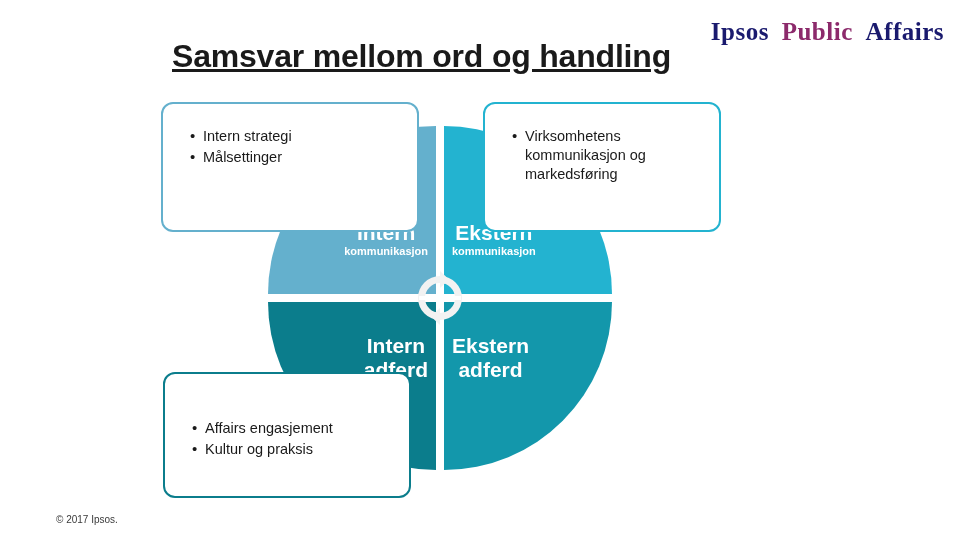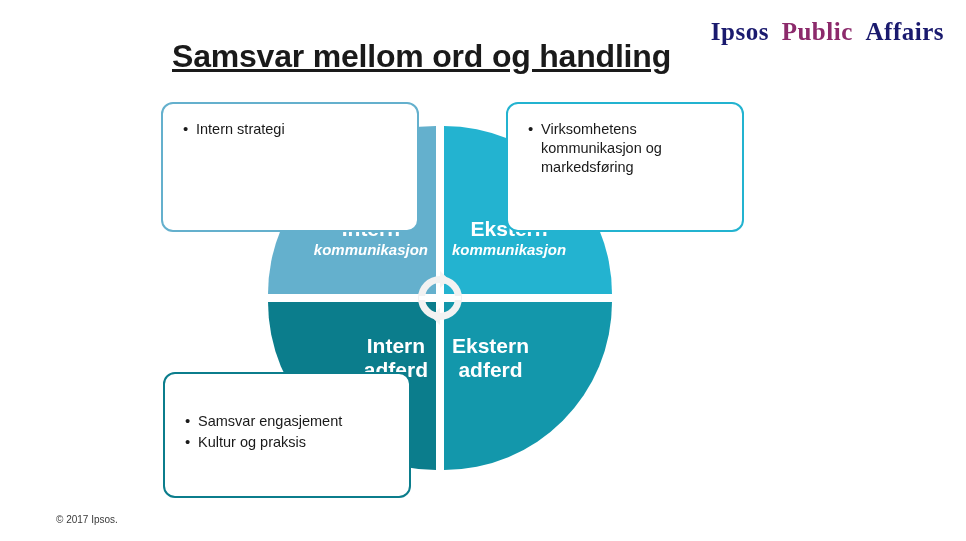--- a/index.html
+++ b/index.html
@@ -89,23 +89,22 @@
     text-align: center;
     line-height: 1.15;
   }
   .quad-label .l1 {
     display: block;
     font-size: 21px;
     font-weight: bold;
   }
   .quad-label .l2 {
     display: block;
-    font-size: 15px;
-    font-weight: bold;
-    font-style: italic;
+    font-size: 11px;
+    font-weight: bold;
   }
   .lbl-tl { right: 8px; bottom: 36px; }
   .lbl-tr { left: 8px; bottom: 36px; }
   .lbl-bl { right: 8px; top: 32px; }
   .lbl-br { left: 8px; top: 32px; }
 
   
   #center-icon {
     position: absolute;
     left: 143px;
@@ -121,21 +120,21 @@
     box-sizing: border-box;
     border: 2px solid;
     border-radius: 12px;
     background: #ffffff;
     padding: 12px 14px 12px 16px;
     font-size: 14.5px;
     color: #1a1a1a;
     line-height: 1.33;
   }
   .box ul {
-    margin: 4px;
+    margin: 11px;
     padding: 0;
     list-style: none;
   }
   .box li {
     position: relative;
     padding-left: 13px;
     margin-bottom: 2px;
   }
   .box li:before {
     content: "\2022";
@@ -144,21 +143,21 @@
     top: -1px;
     font-size: 15px;
     line-height: 1.33;
   }
   #box-tl {
     left: 161px; top: 102px;
     width: 258px; height: 130px;
     border-color: #64b0cd;
   }
   #box-tr {
-    left: 506px; top: 102px;
+    left: 483px; top: 102px;
     width: 238px; height: 130px;
     border-color: #23b3d0;
   }
   #box-bl {
     left: 163px; top: 372px;
     width: 248px; height: 126px;
     border-color: #0b7d8c;
     padding-top: 34px;
   }
   #box-br {
@@ -229,32 +228,33 @@
       <path d="M7 29 A22 22 0 0 1 29 7 L29 14 A15 15 0 0 0 14 29 Z" fill="#f2f2f2"></path>
       <polygon points="29,2 29,19 38,10.5" fill="#f2f2f2"></polygon>
       <polygon points="29,56 29,39 20,47.5" fill="#f2f2f2"></polygon>
       <rect x="8" y="27" width="42" height="4" fill="#ffffff"></rect>
     </svg>
   </div>
 
   <div class="box" id="box-tl">
     <ul>
       <li>Intern strategi</li>
+      <li>Målsettinger</li>
     </ul>
   </div>
 
   <div class="box" id="box-tr">
     <ul>
       <li>Virksomhetens kommunikasjon og markedsføring</li>
     </ul>
   </div>
 
   <div class="box" id="box-bl">
     <ul>
-      <li>Samsvar engasjement</li>
+      <li>Affairs engasjement</li>
       <li>Kultur og praksis</li>
     </ul>
   </div>
 
 
   <div id="copyright">© 2017 Ipsos.</div>
 
 </div>
 
 </body></html>

